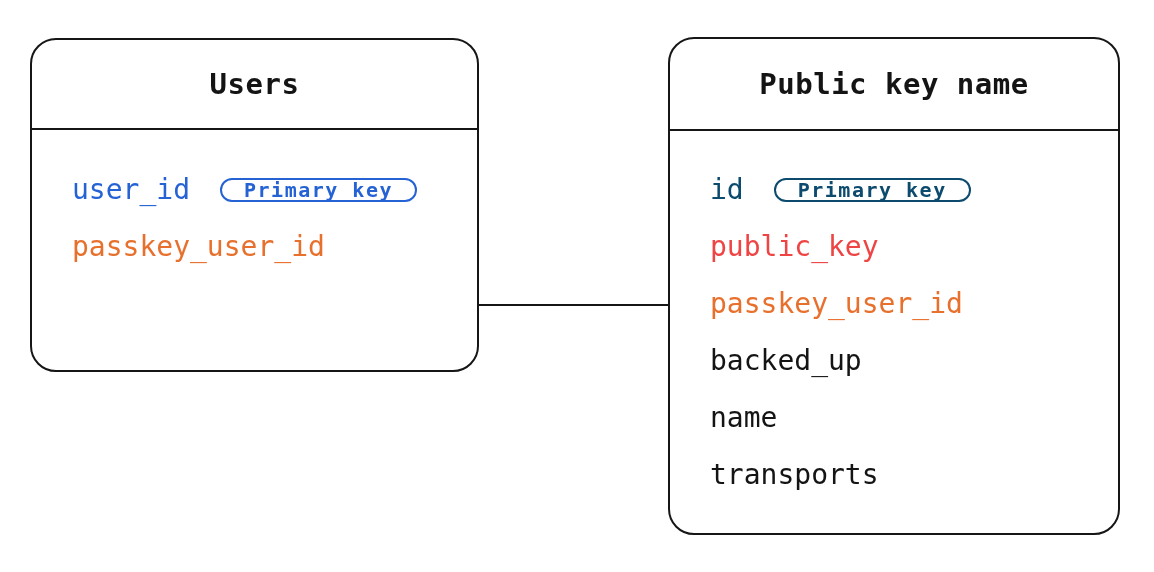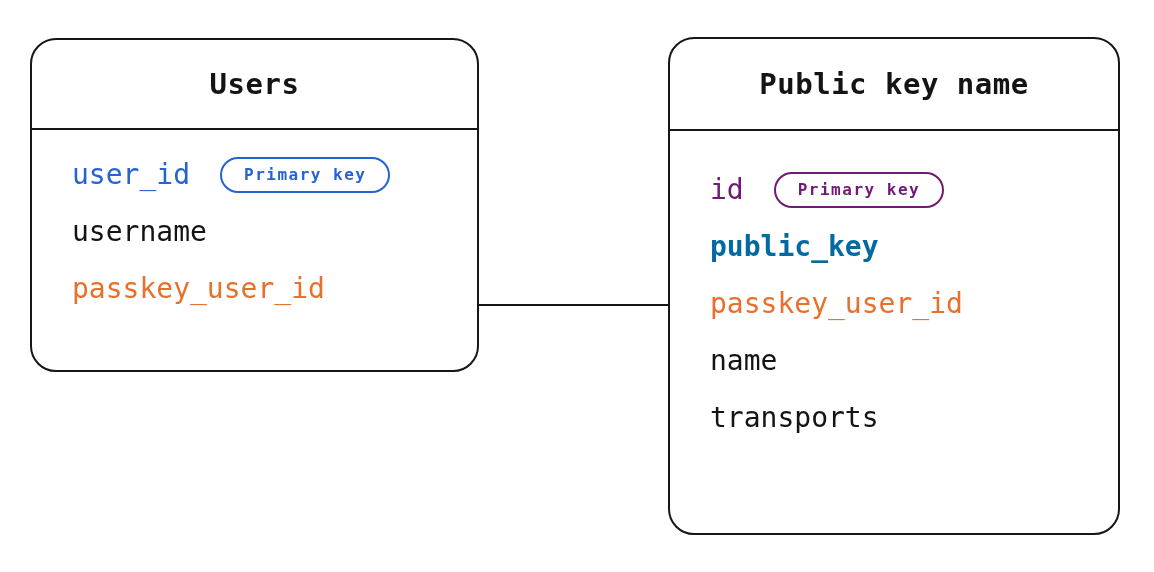--- a/index.html
+++ b/index.html
@@ -46,39 +46,39 @@
   #table-creds .table-header { height: 90px; }
   .table-title {
     font-size: 29px;
     font-weight: bold;
     letter-spacing: 0.5px;
     white-space: nowrap;
   }
   .fields {
     padding-left: 40px;
   }
-  #table-users .fields { padding-top: 16px; }
+  #table-users .fields { padding-top: 31px; }
   #table-creds .fields { padding-top: 30px; }
   .field-row {
     height: 57px;
     display: flex;
     align-items: center;
     font-size: 28px;
     white-space: nowrap;
   }
   .badge {
     display: inline-flex;
     align-items: center;
     justify-content: center;
     margin-left: 30px;
-    height: 36px;
+    height: 24px;
     padding: 0 22px;
     border: 2px solid currentColor;
     border-radius: 19px;
-    font-size: 16px;
+    font-size: 20px;
     font-weight: bold;
     letter-spacing: 1.5px;
     box-sizing: border-box;
   }
   .connector {
     position: absolute;
     left: 479px;
     top: 304px;
     width: 189px;
     height: 0;
@@ -92,45 +92,45 @@
 
   <div class="table-box" id="table-users">
     <div class="table-header">
       <span class="table-title">Users</span>
     </div>
     <div class="fields">
       <div class="field-row" style="color: rgb(37, 99, 212);">
         <span>user_id</span>
         <span class="badge">Primary key</span>
       </div>
-      <div class="field-row" style="color: rgb(20, 20, 20);">
-        <span>username</span>
-      </div>
       <div class="field-row" style="color: rgb(232, 112, 45);">
         <span>passkey_user_id</span>
       </div>
     </div>
   </div>
 
   <div class="connector"></div>
 
   <div class="table-box" id="table-creds">
     <div class="table-header">
       <span class="table-title">Public key name</span>
     </div>
     <div class="fields">
-      <div class="field-row" style="color: #701a75;">
+      <div class="field-row" style="color: #0c4a6e;">
         <span>id</span>
         <span class="badge">Primary key</span>
       </div>
-      <div class="field-row" style="color: #0369a1; font-weight: bold;">
+      <div class="field-row" style="color: #ef4444;">
         <span>public_key</span>
       </div>
       <div class="field-row" style="color: rgb(232, 112, 45);">
         <span>passkey_user_id</span>
+      </div>
+      <div class="field-row" style="color: rgb(20, 20, 20);">
+        <span>backed_up</span>
       </div>
       <div class="field-row" style="color: rgb(20, 20, 20);">
         <span>name</span>
       </div>
       <div class="field-row" style="color: rgb(20, 20, 20);">
         <span>transports</span>
       </div>
     </div>
   </div>
 

